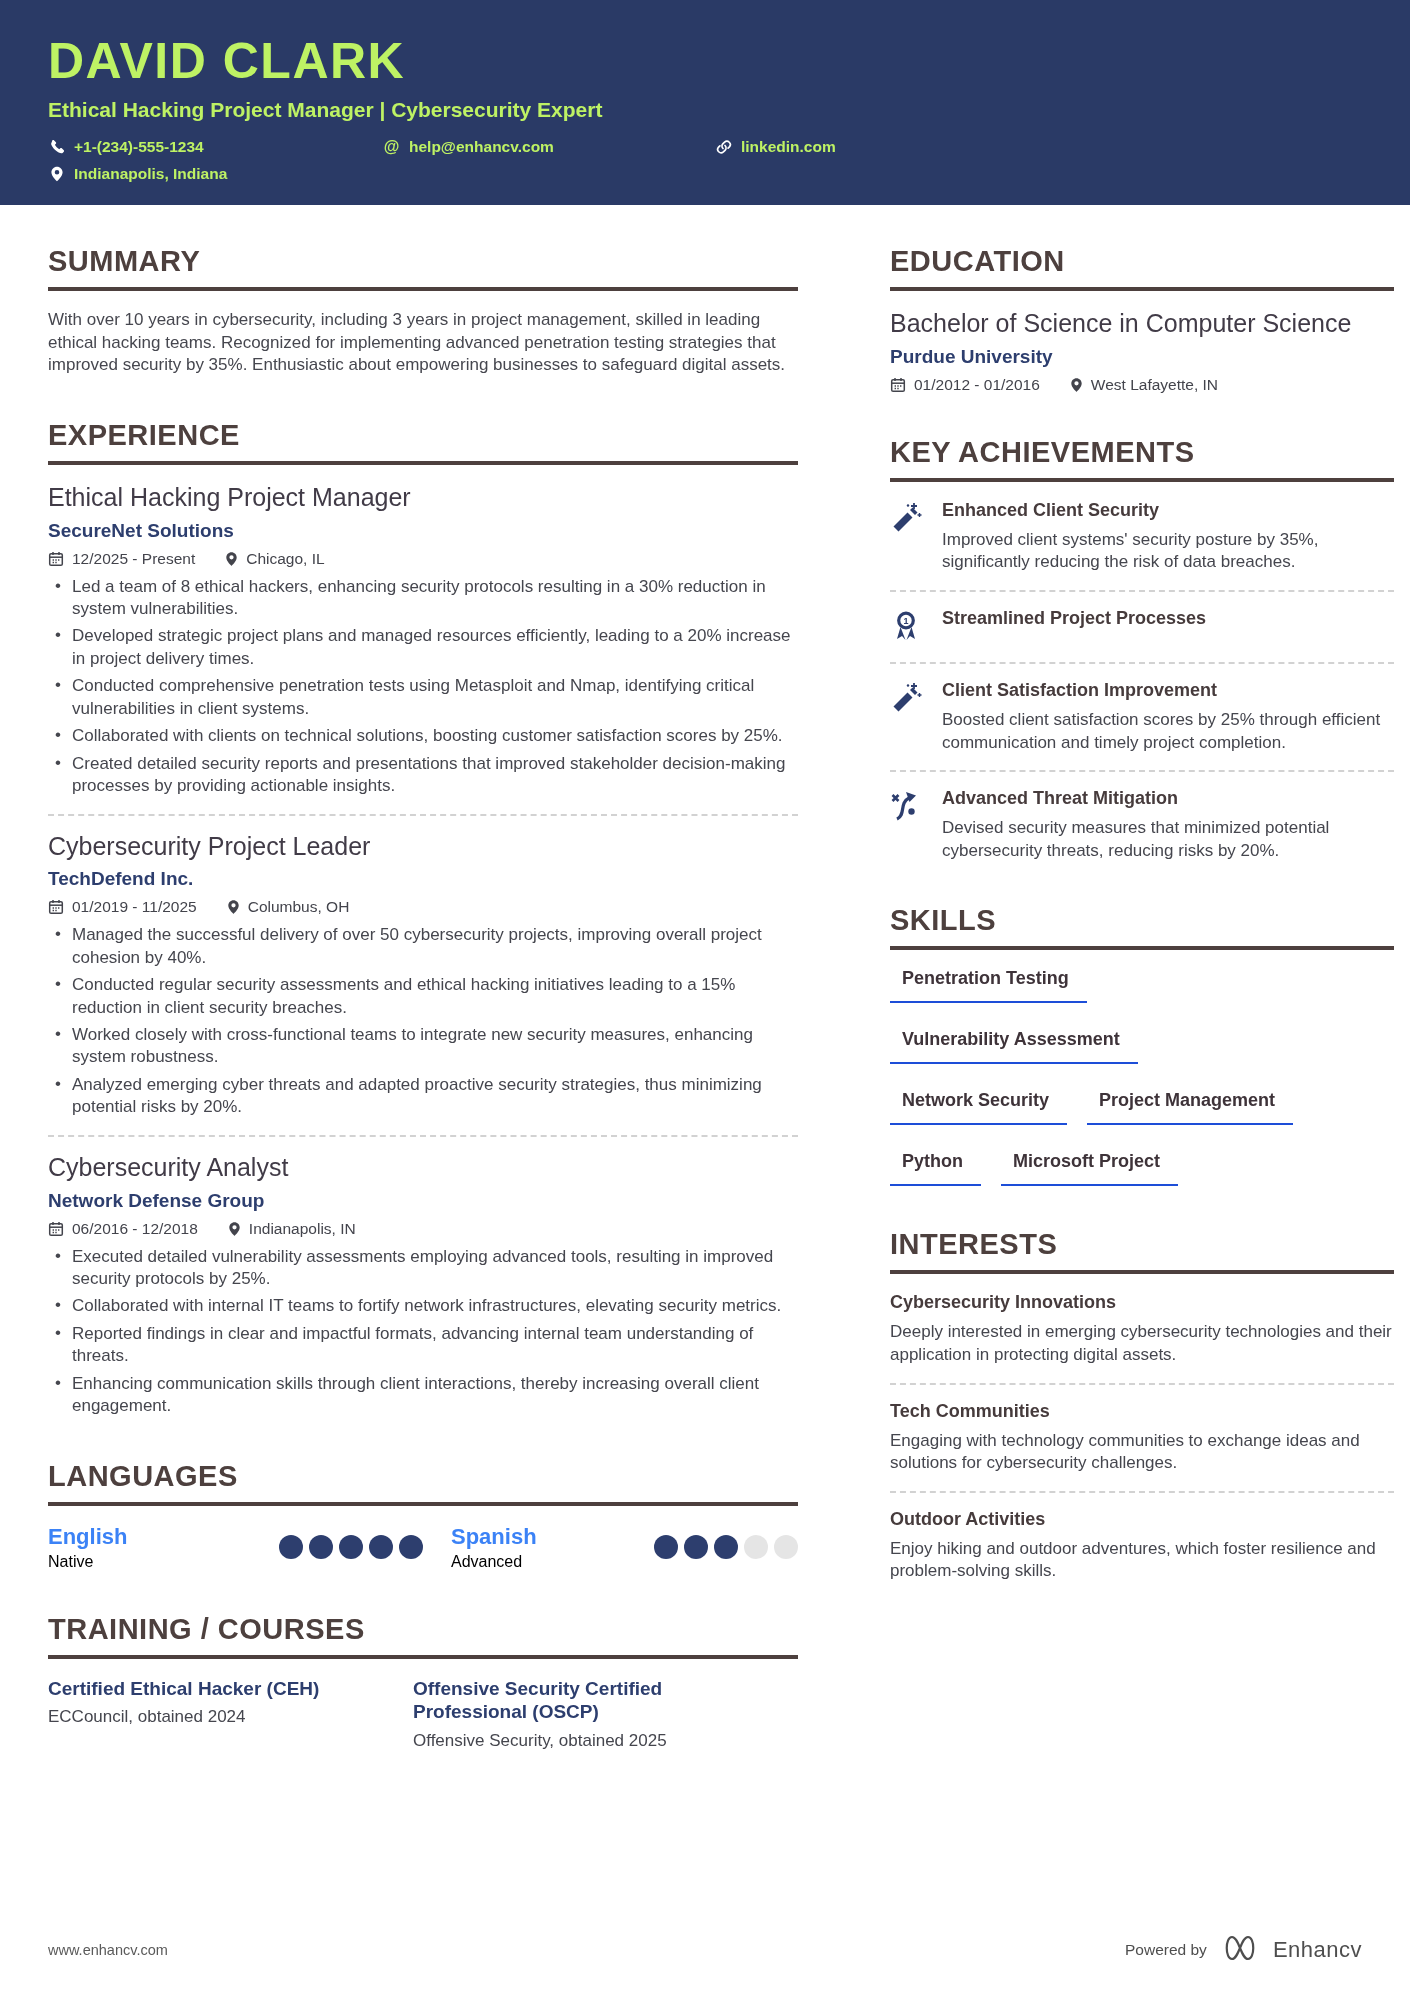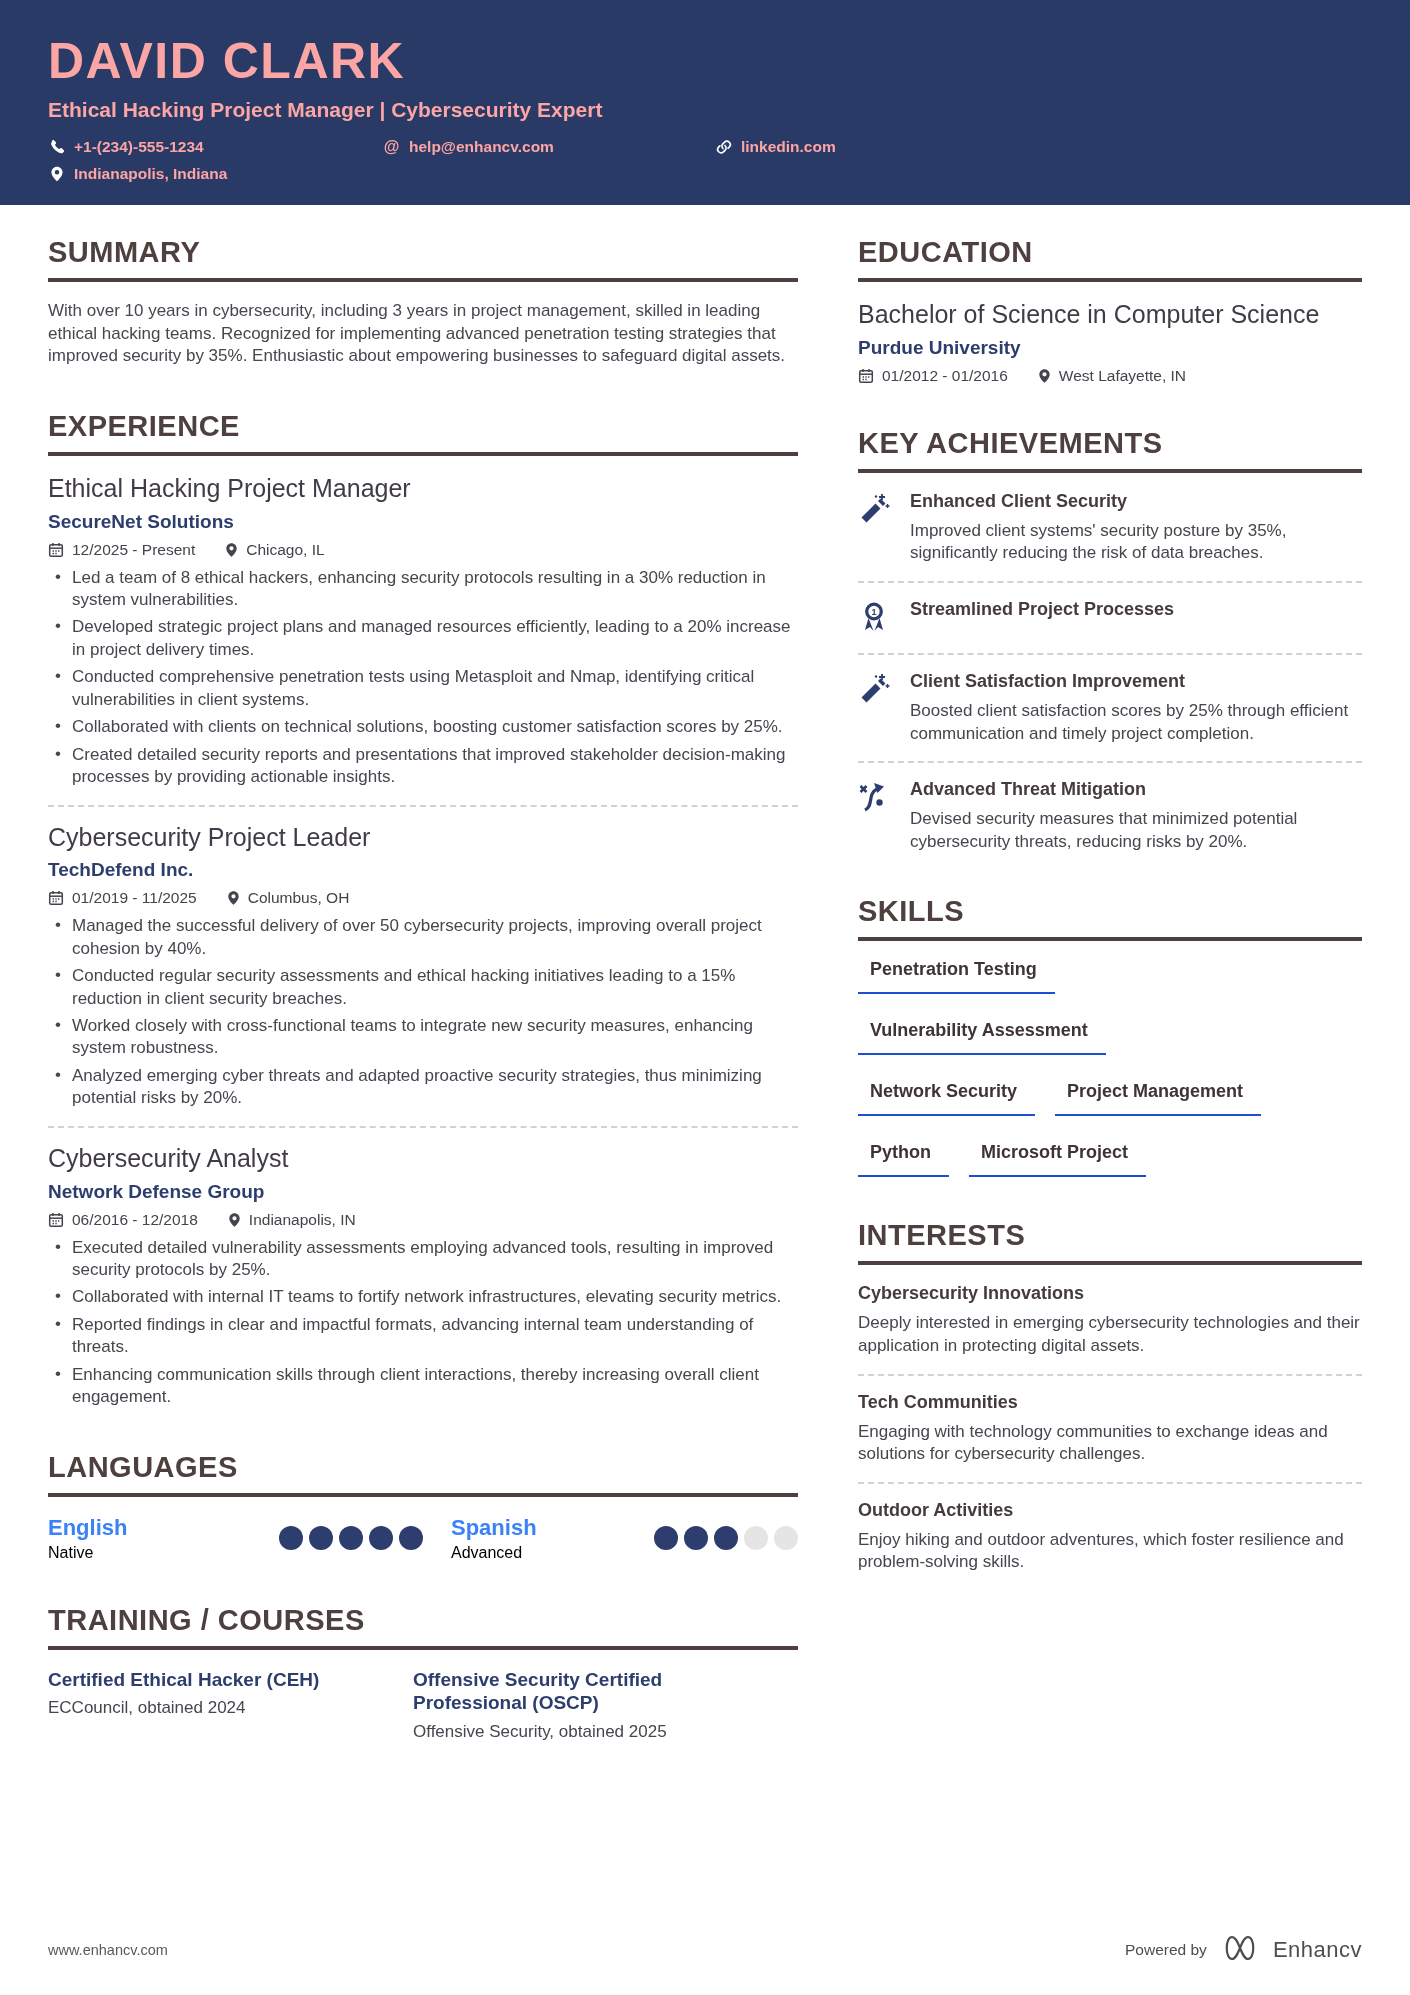--- a/index.html
+++ b/index.html
@@ -6,40 +6,40 @@
   html,body { background:#ffffff; }
   body {
     width: 1410px; min-height: 1995px;
     font-family: "Liberation Sans", sans-serif;
     color: #46474f;
     display: flex; flex-direction: column;
     position: relative;
   }
   
   .page-header {
-    background: #2a3a66; color: #fca5a5;
+    background: #2a3a66; color: #bef264;
     padding: 36px 48px 22px 48px;
   }
   .person-name {
     font-size: 50px; font-weight: 700; letter-spacing: 1.5px;
     line-height: 1.0; margin-bottom: 12px;
   }
   .person-title { font-size: 21px; font-weight: 700; margin-bottom: 16px; }
   .contact-grid {
     display: grid; grid-template-columns: 335px 332px 1fr;
     row-gap: 9px; align-items: center;
   }
   .contact-item { display: flex; align-items: center; gap: 9px; font-size: 15.5px; font-weight: 700; }
   .contact-item .cicon { display: inline-flex; width: 17px; justify-content: center; }
   .at-glyph { font-size: 16px; font-weight: 700; }
   .loc-row { grid-column: 1; align-items: center; }
   
   .content {
     display: grid; grid-template-columns: 750px 504px;
-    column-gap: 60px; padding: 31px 48px 0 48px;
+    column-gap: 92px; padding: 40px 48px 0 48px;
     flex: 1 0 auto;
   }
   section { margin-bottom: 42px; }
   .sec-heading {
     font-size: 29px; font-weight: 700; color: #4d403e; letter-spacing: 0.5px;
     padding-bottom: 9px; border-bottom: 4px solid #4d403e; margin-bottom: 18px;
   }
   
   .job-title { font-size: 25px; font-weight: 400; color: #413b47; line-height: 1.15; margin-top: 4px; }
   .degree-title { max-width: 470px; }

